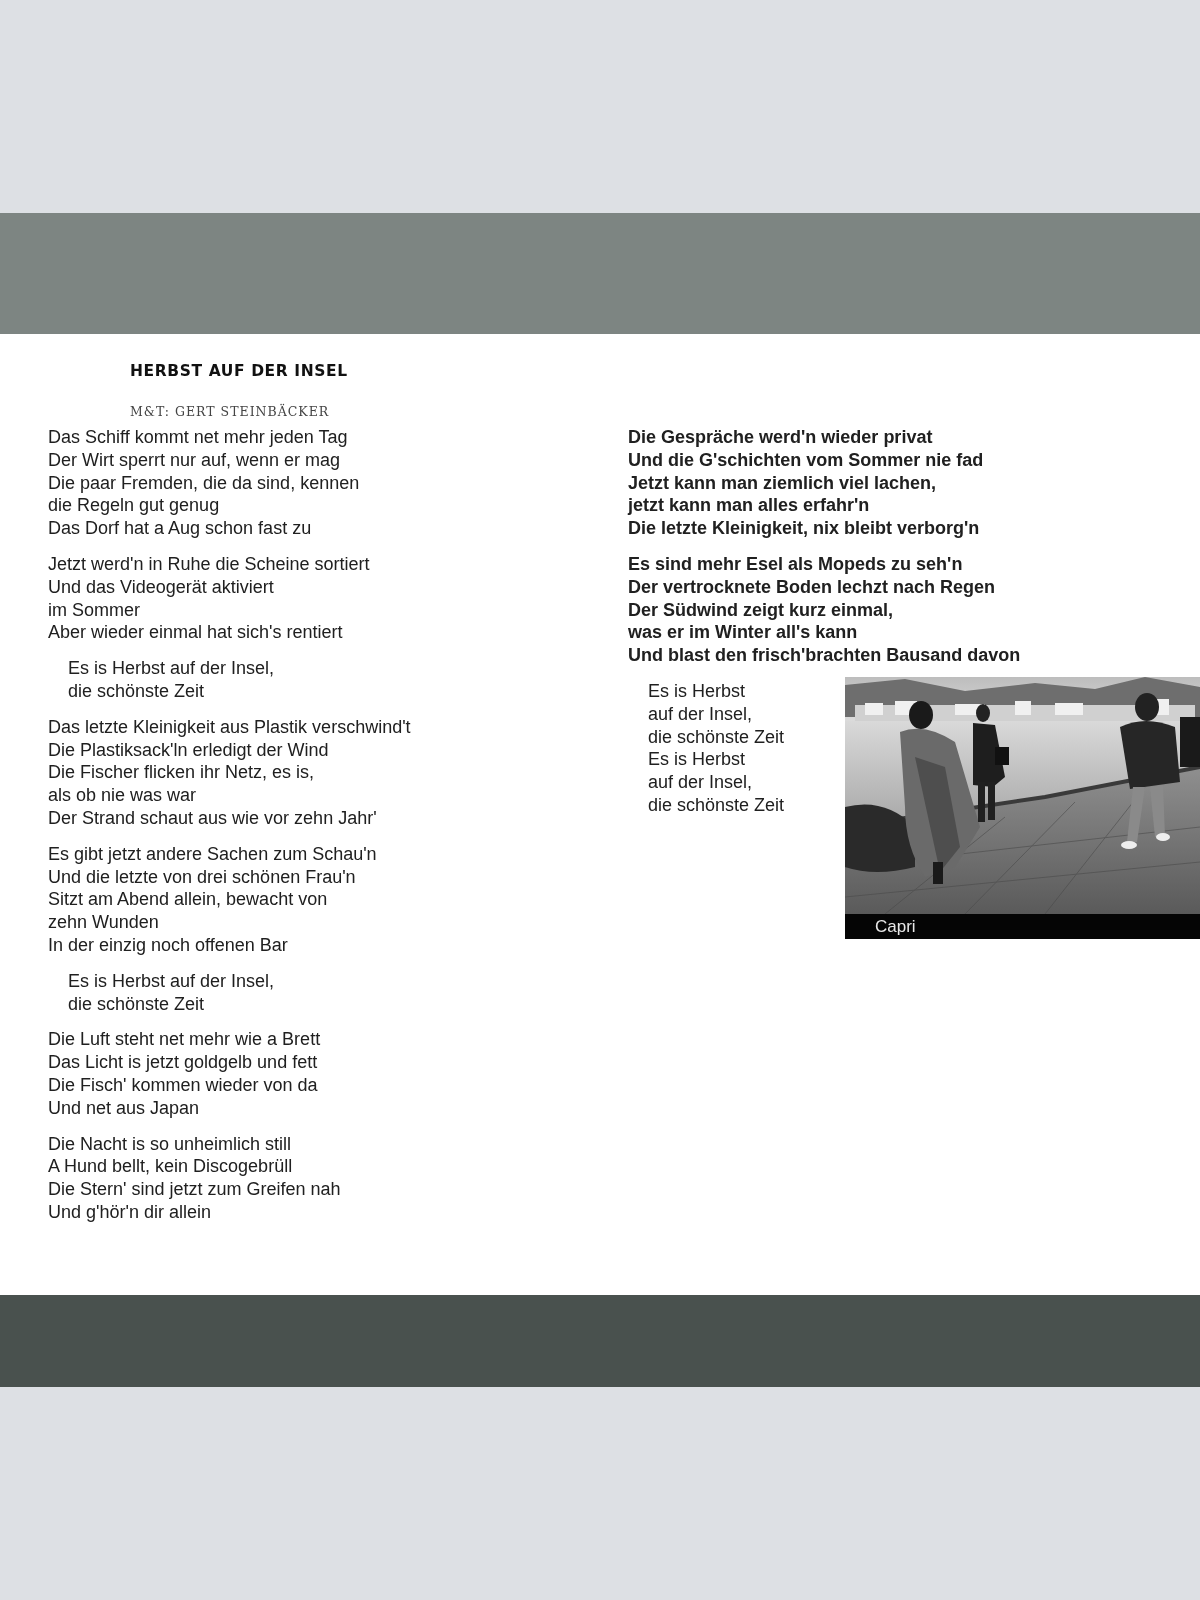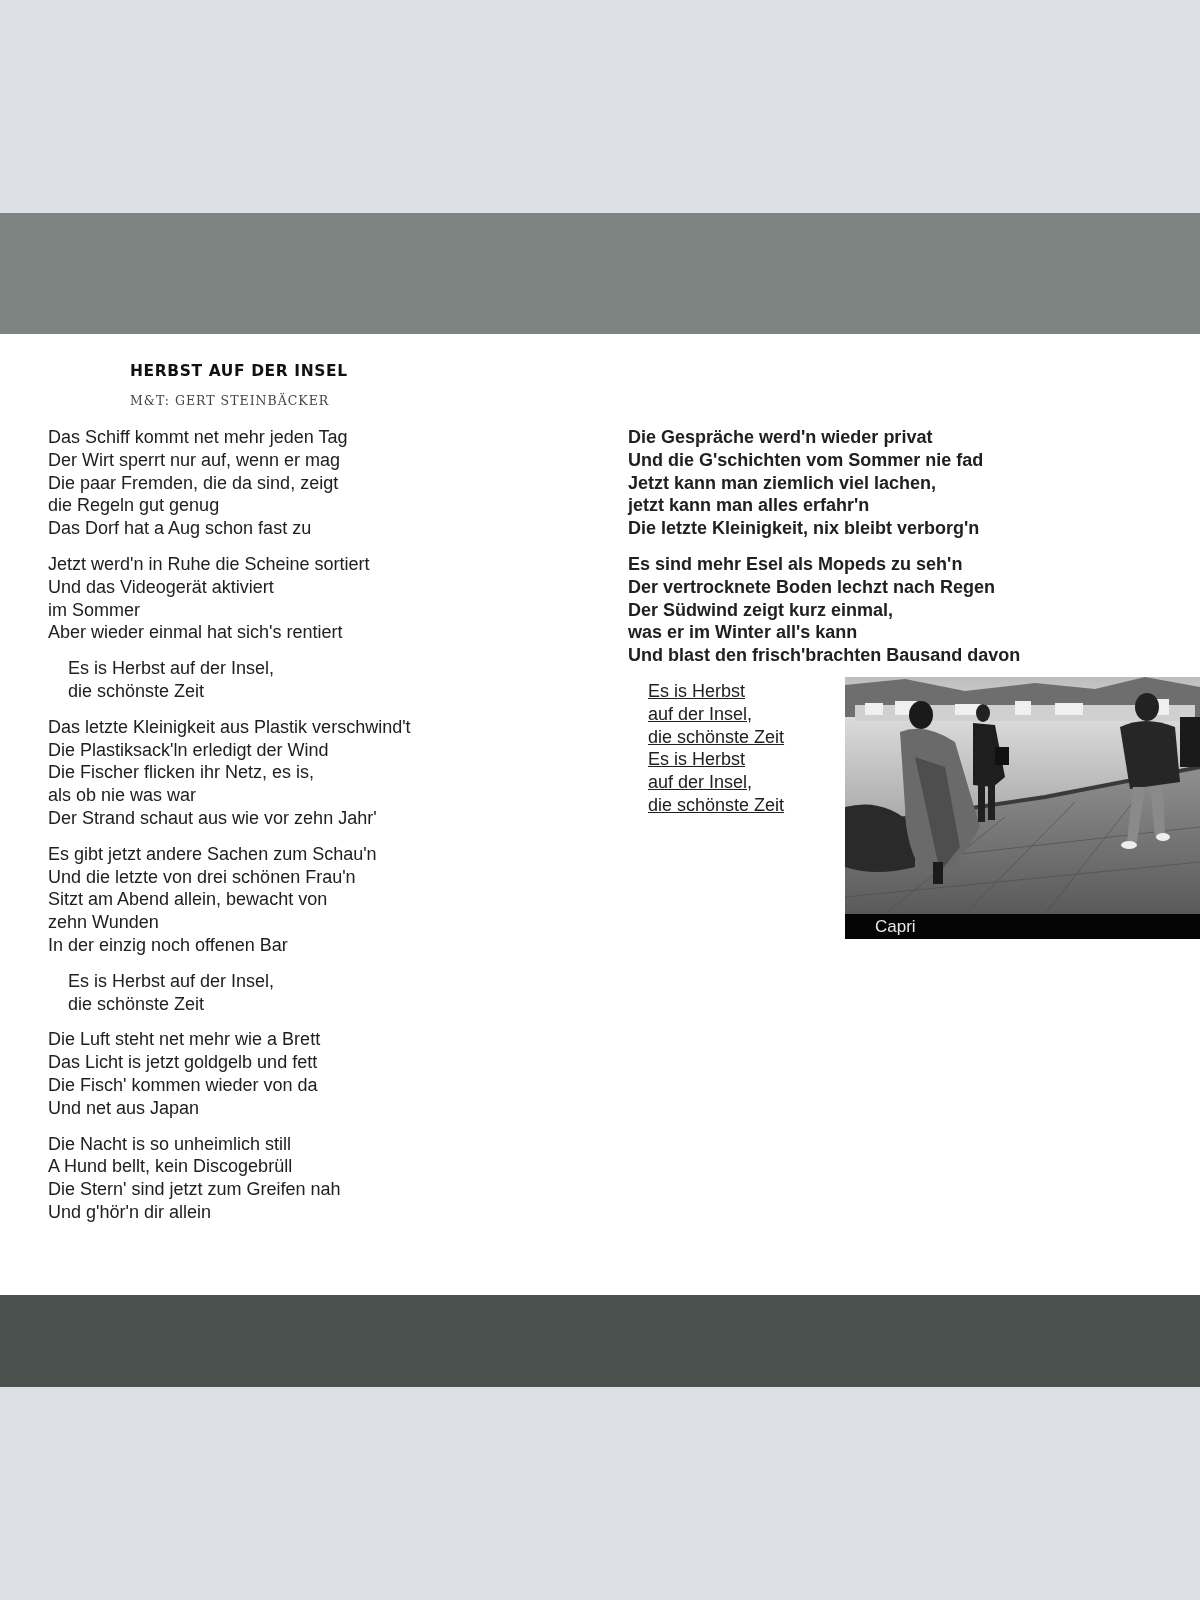--- a/index.html
+++ b/index.html
@@ -31,37 +31,37 @@
       text-align: left;
     }
     .song-title {
       font-family: "DejaVu Sans", sans-serif;
       font-weight: bold; font-size: 15.5px; letter-spacing: 0.6px;
       color: #111; line-height: 20px;
     }
     .song-credit {
       font-family: "DejaVu Serif", serif;
       font-size: 12.5px; letter-spacing: 1px; color: #444;
-      margin-top: 12px; line-height: 16px;
+      margin-top: 23px; line-height: 16px;
     }
     .col {
       position: absolute;
       font-size: 18px; line-height: 22.8px;
       color: #202020;
     }
     .col-left { left: 48px; top: 213px; width: 520px; }
     .col-right { left: 628px; top: 213px; width: 560px; font-weight: bold; }
     .stanza { margin: 0 0 13px 0; }
     .stanza .line { display: block; white-space: nowrap; }
     .stanza.refrain { padding-left: 20px; }
     .right-refrain {
       position: absolute; left: 648px; top: 467px;
       font-size: 18px; line-height: 22.8px; color: #202020;
     }
-    .right-refrain .line { display: block; white-space: nowrap; text-decoration: underline; }
+    .right-refrain .line { display: block; white-space: nowrap; }
     .photo {
       position: absolute; left: 845px; top: 464px;
       width: 355px; height: 239px;
       background: #701a75;
     }
     .photo-img {
       position: absolute; left: 0; top: 0; width: 355px; height: 237px;
       overflow: hidden;
     }
     .photo-caption {
@@ -79,21 +79,21 @@
 
   <div class="title-block">
     <div class="song-title">HERBST AUF DER INSEL</div>
     <div class="song-credit">M&amp;T: GERT STEINBÄCKER</div>
   </div>
 
   <div class="col col-left">
     <div class="stanza">
       <span class="line">Das Schiff kommt net mehr jeden Tag</span>
       <span class="line">Der Wirt sperrt nur auf, wenn er mag</span>
-      <span class="line">Die paar Fremden, die da sind, zeigt</span>
+      <span class="line">Die paar Fremden, die da sind, kennen</span>
       <span class="line">die Regeln gut genug</span>
       <span class="line">Das Dorf hat a Aug schon fast zu</span>
     </div>
     <div class="stanza">
       <span class="line">Jetzt werd'n in Ruhe die Scheine sortiert</span>
       <span class="line">Und das Videogerät aktiviert</span>
       <span class="line">im Sommer</span>
       <span class="line">Aber wieder einmal hat sich's rentiert</span>
     </div>
     <div class="stanza refrain">

